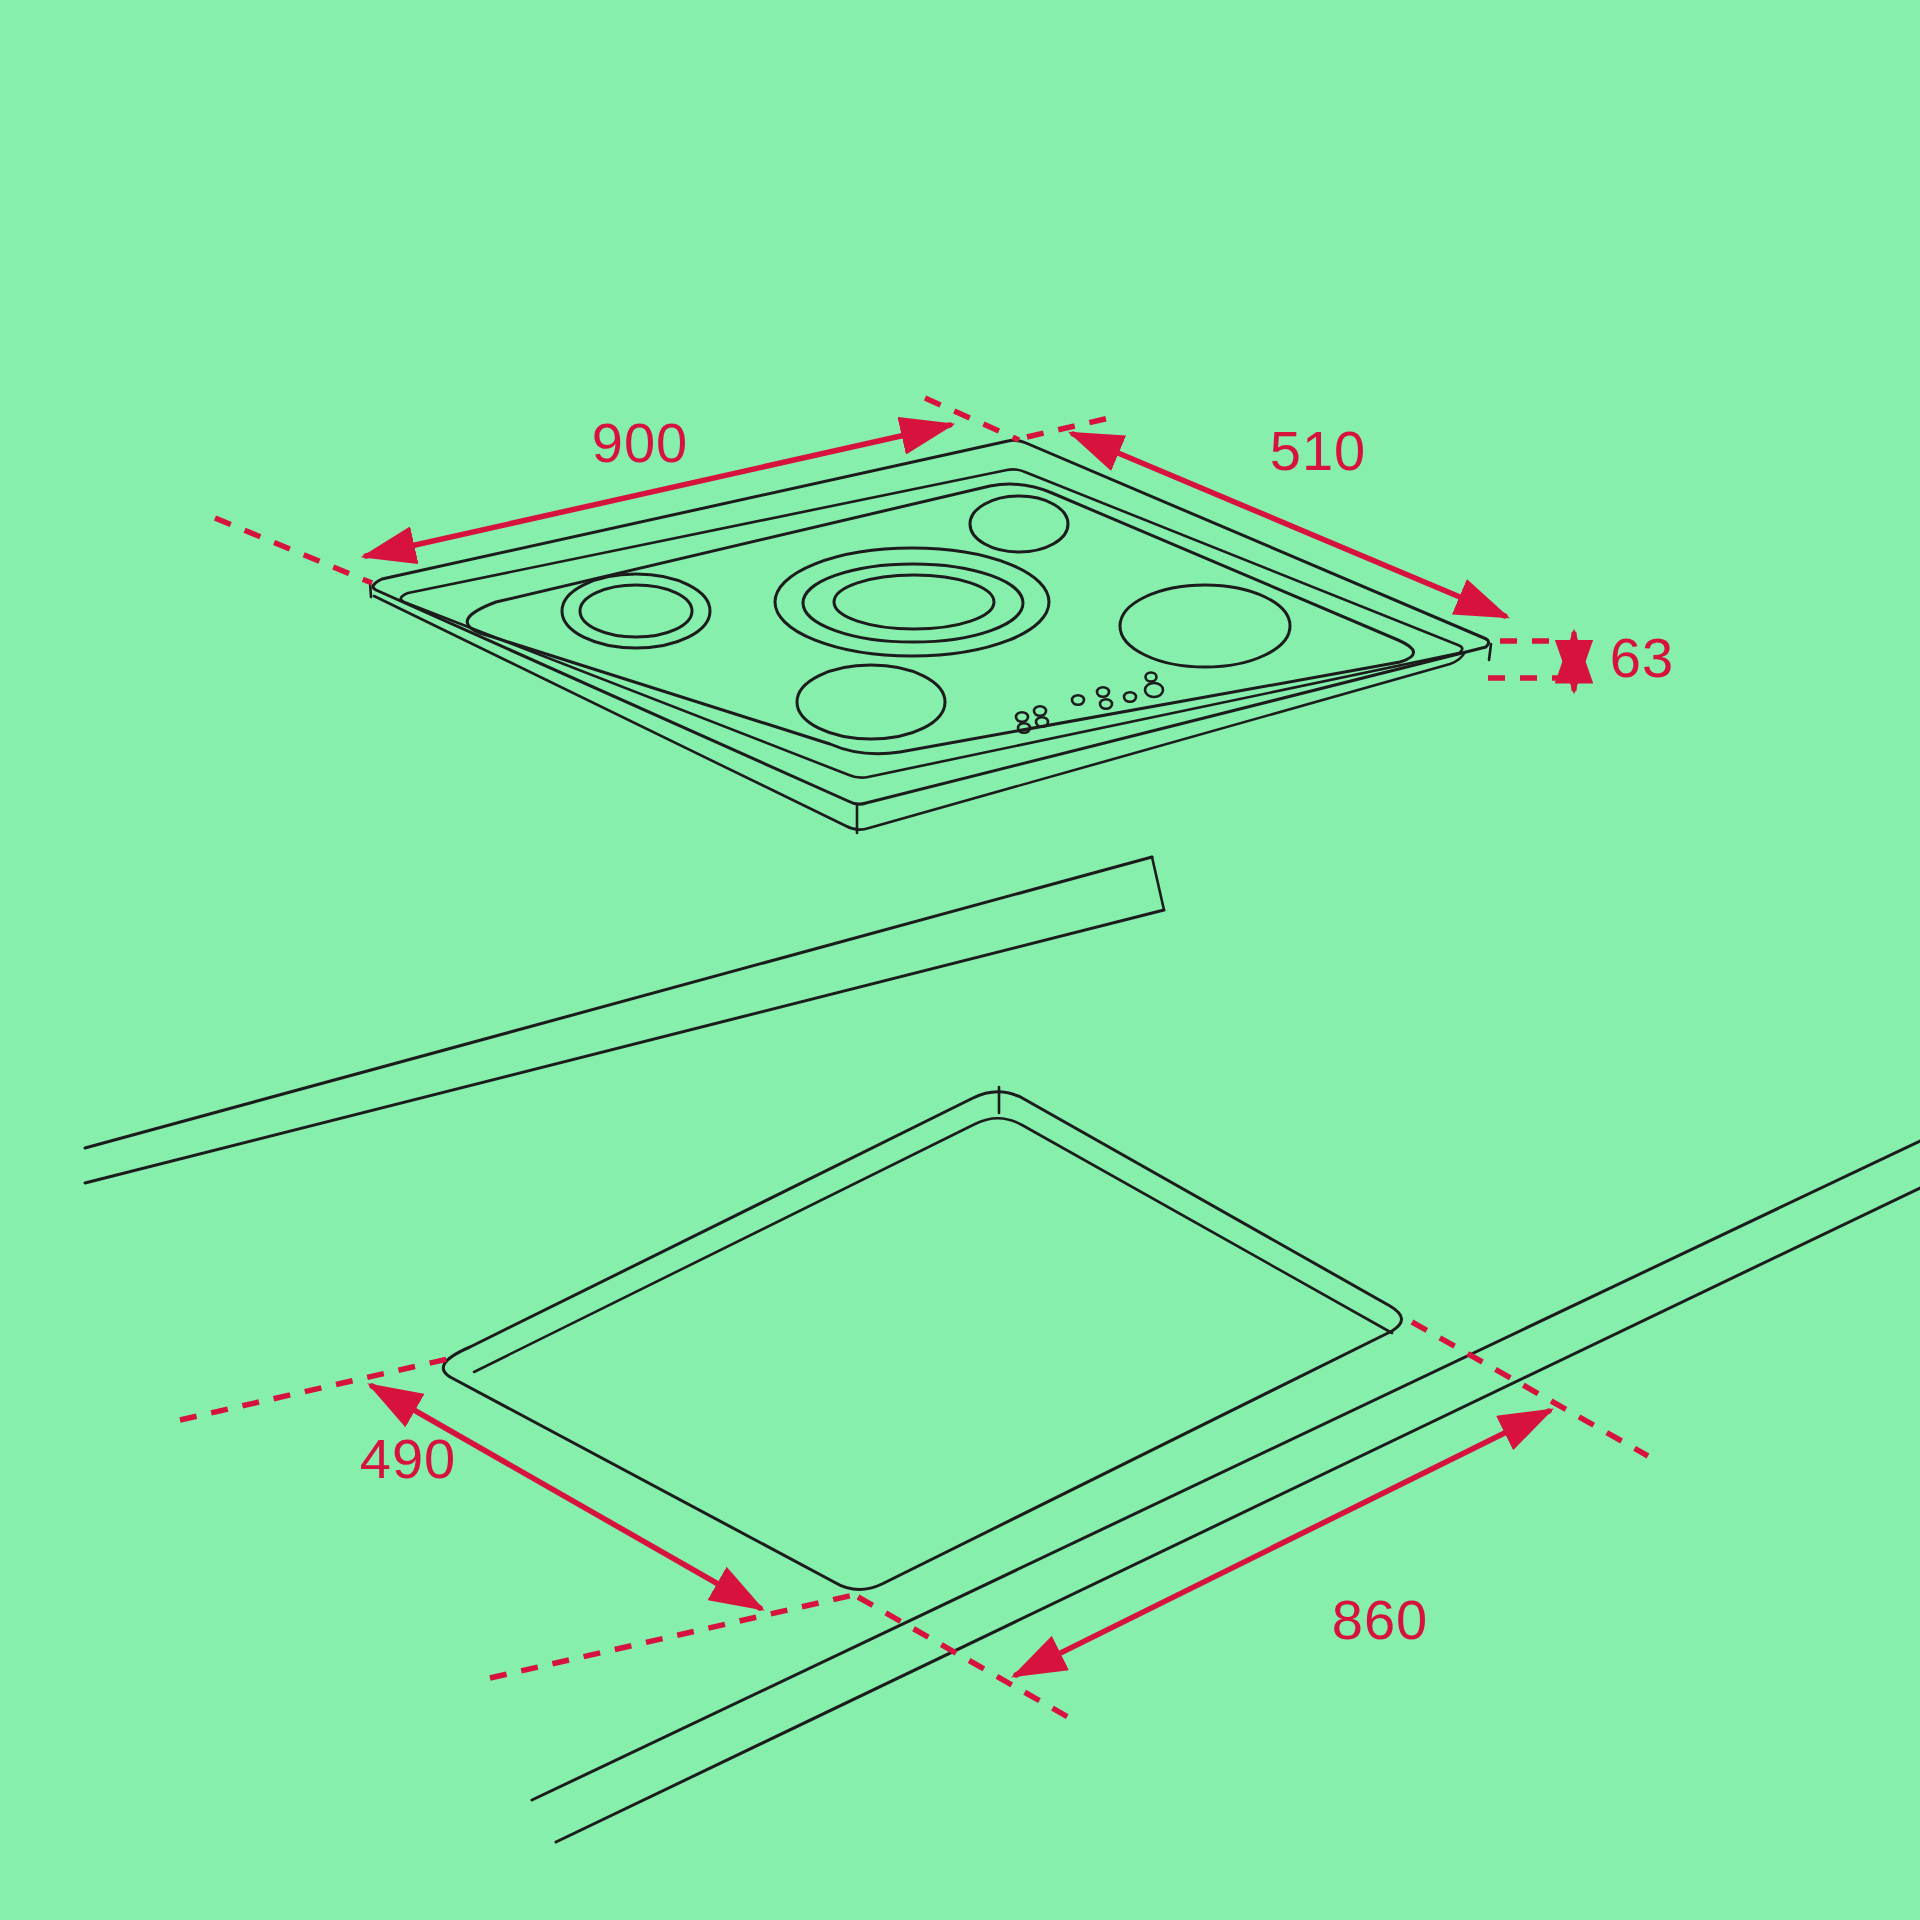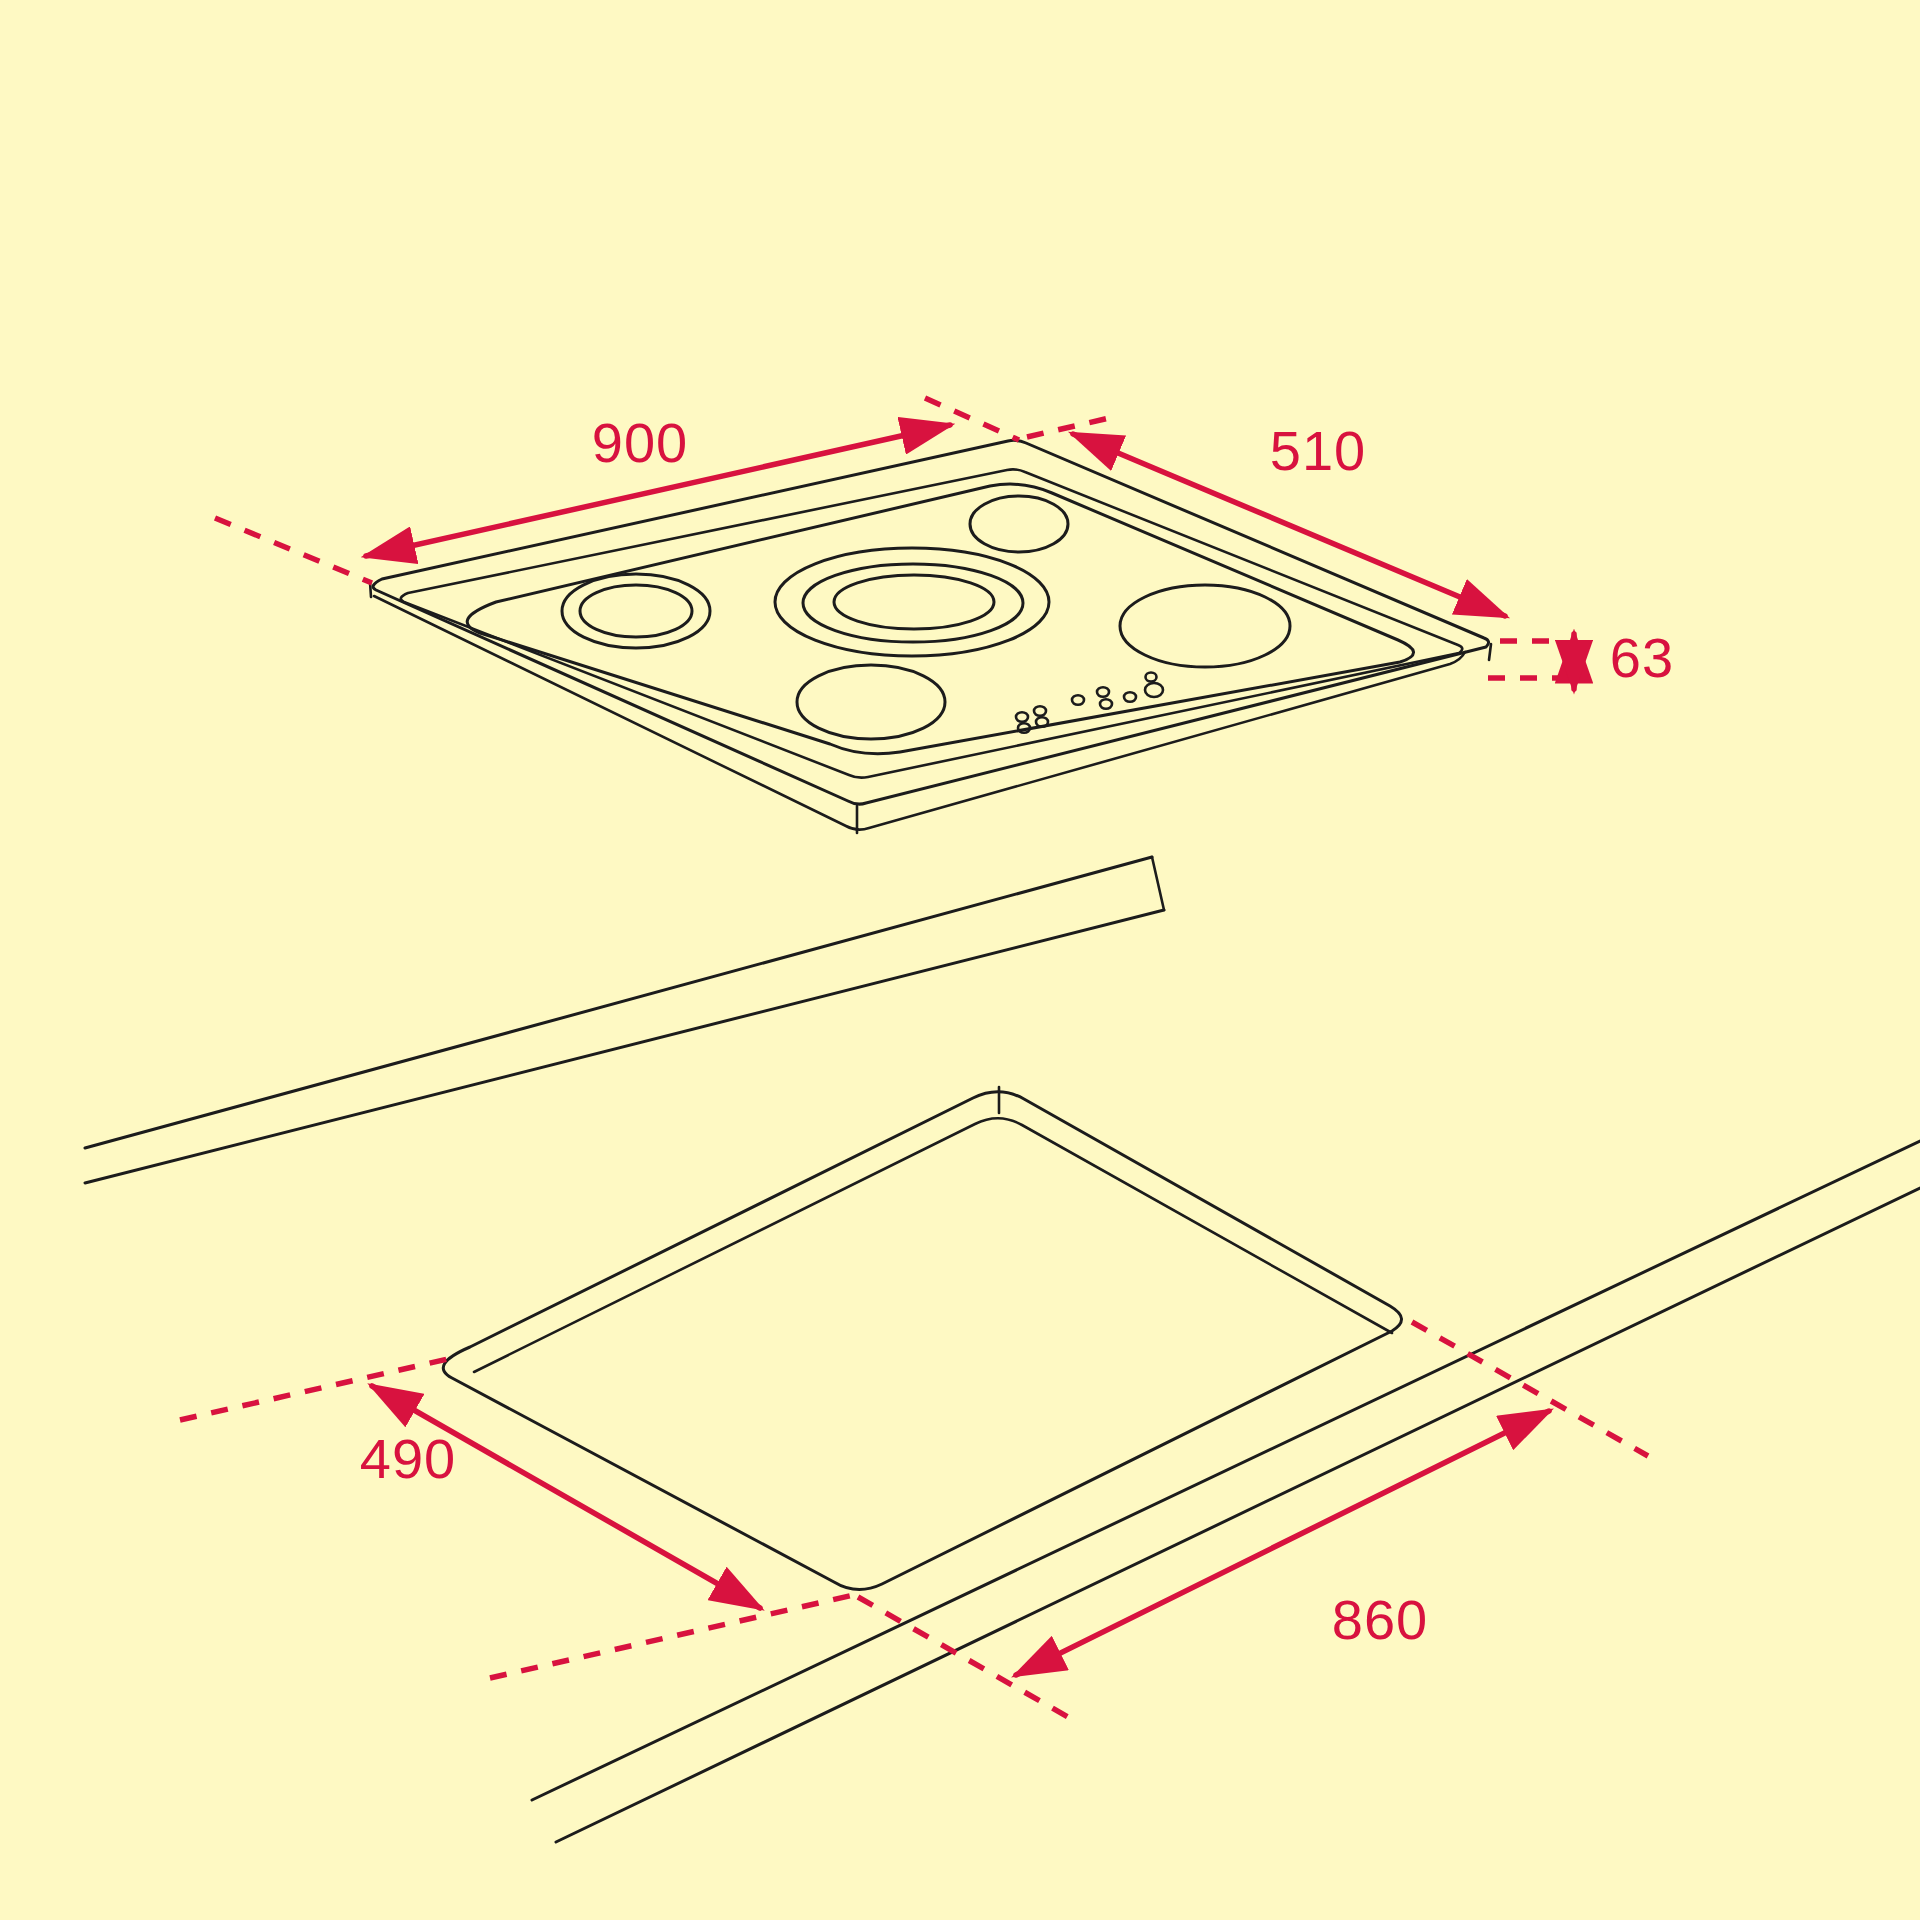--- a/index.html
+++ b/index.html
@@ -1,16 +1,16 @@
 <!DOCTYPE html>
 <html><head>
 <meta charset="utf-8">
 <style>
   html,body{margin:0;padding:0;background:#ffffff;}
-  .stage{width:1920px;height:1920px;position:relative;background:#fef9c3;overflow:hidden;}
+  .stage{width:1920px;height:1920px;position:relative;background:#86efac;overflow:hidden;}
   svg{display:block;}
   .blk{fill:none;stroke:#1c1c1c;stroke-width:3;stroke-linejoin:round;stroke-linecap:round;}
   .blk-thin{fill:none;stroke:#1c1c1c;stroke-width:2.6;stroke-linejoin:round;stroke-linecap:round;}
   .red-solid{fill:none;stroke:#d8123f;stroke-width:5.5;stroke-linecap:round;}
   .red-dash{fill:none;stroke:#d8123f;stroke-width:5.5;stroke-linecap:butt;stroke-dasharray:17 15;}
   .dim-label{font-family:"Liberation Sans","DejaVu Sans",sans-serif;font-size:56px;fill:#d8123f;
              text-anchor:middle;dominant-baseline:middle;letter-spacing:1px;}
 </style>
 </head>
 <body>

